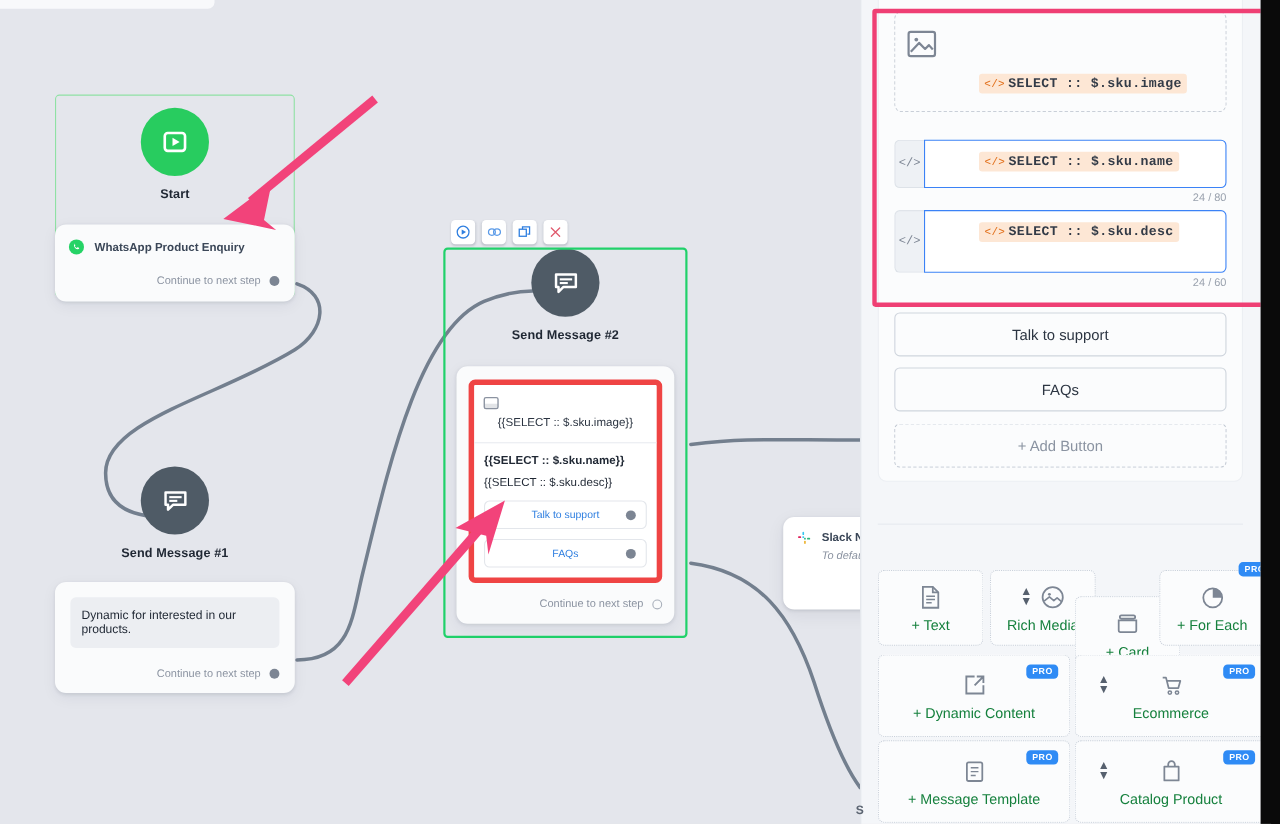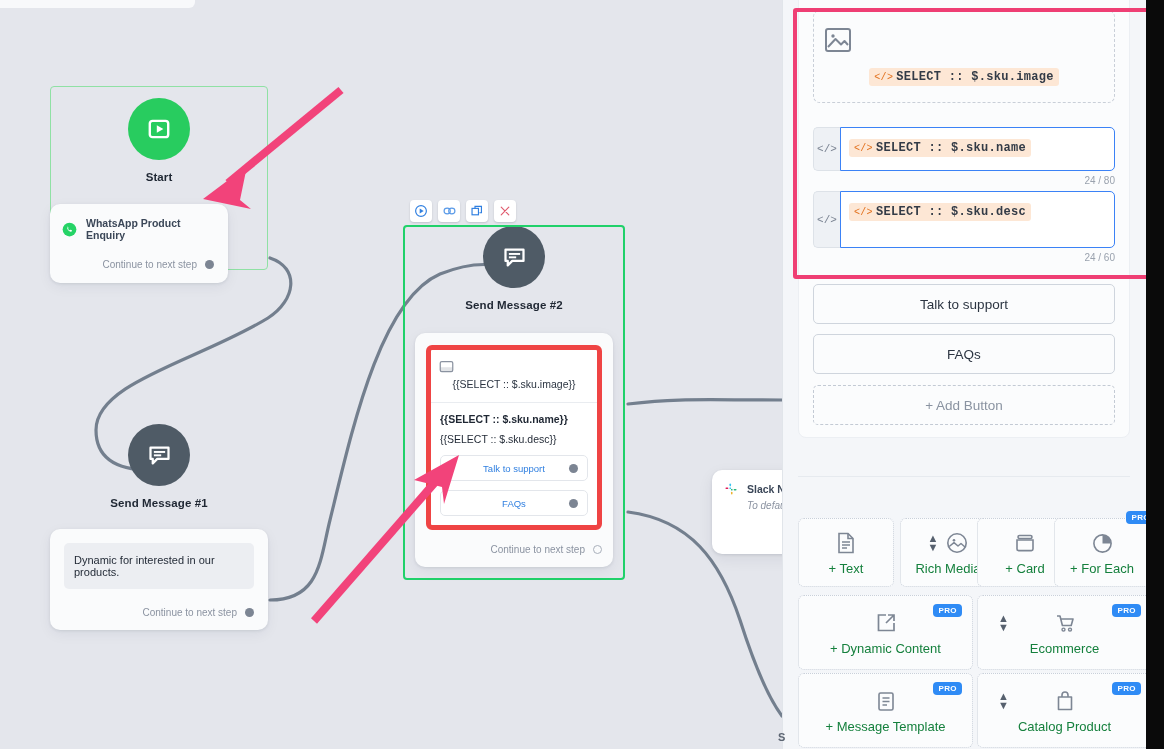--- a/index.html
+++ b/index.html
@@ -114,20 +114,21 @@
   .media-drop {
     border:1.4px dashed #c9cfd8; border-radius:7px;
     background:#fbfcfd; text-align:center;
     padding:16px 10px 16px;
   }
   .chip {
     display:inline-block; background:#fde7d5; border-radius:3px;
     padding:2px 5px; font-family:"Liberation Mono", monospace;
     font-size:12px; font-weight:bold; color:#333b47; letter-spacing:.3px;
     white-space:nowrap;
+    margin-left:41px;
   }
   .chip .code { color:#e2711d; font-weight:normal; font-size:10px; margin-right:3px; }
 
   .field-row { display:flex; align-items:stretch; }
   .code-btn {
     width:27px; border:1px solid #dde2e8; border-right:none;
     border-radius:5px 0 0 5px; background:#eef1f5;
     display:flex; align-items:center; justify-content:center;
     color:#7b8492; font-family:"Liberation Mono", monospace; font-size:11px;
   }
@@ -200,21 +201,21 @@
       <div class="node-head" style="padding-top:12px;">
         <div class="node-circle circle-green">
           <svg width="26" height="26" viewBox="0 0 24 24">
             <rect x="3.5" y="4.5" width="17" height="15" rx="2.5" fill="none" stroke="#fff" stroke-width="2.2"></rect>
             <polygon points="10,8.6 16,12 10,15.4" fill="#fff"></polygon>
           </svg>
         </div>
         <div class="node-title">Start</div>
       </div>
 
-      <div class="card" style="position:absolute; left:0; top:118px; width:178px; padding:13px 14px 13px 12px;">
+      <div class="card" style="position:absolute; left:0; top:118px; width:218px; padding:13px 14px 13px 12px;text-align:right;">
         <div class="card-row">
           <span>
             <svg width="15" height="15" viewBox="0 0 24 24">
               <circle cx="12" cy="12" r="11" fill="#25d366"></circle>
               <path d="M8.6 7.4c.35-.1.75 0 .95.42l.75 1.5c.15.3.1.6-.1.85l-.4.5c-.15.2-.15.4-.03.6.5.95 1.35 1.7 2.35 2.1.25.1.45.05.6-.13l.45-.5c.22-.25.5-.3.8-.17l1.55.7c.42.2.55.6.42.97-.3.85-1.2 1.35-2.1 1.2-2.6-.4-4.95-2.7-5.45-5.3-.17-.9.33-1.85 1.2-2.14z" fill="#fff"></path>
             </svg>
           </span>
           <span class="wa-title">WhatsApp Product Enquiry</span>
         </div>
         <div class="continue" style="margin-top:18px;">
@@ -418,21 +419,21 @@
           <svg width="22" height="22" viewBox="0 0 22 22">
             <circle cx="11" cy="11" r="9.2" fill="none" stroke="#7d8694" stroke-width="1.6"></circle>
             <circle cx="8" cy="8.3" r="1.3" fill="#7d8694"></circle>
             <path d="M3.2 14.5 L8 10.6 L12 14 L15 11.5 L19 15" fill="none" stroke="#7d8694" stroke-width="1.5" stroke-linejoin="round"></path>
           </svg>
         </span>
       </div>
       <div class="tile-label">Rich Media</div>
     </div>
 
-    <div class="tile" style="left:194px; top:518px; width:96px; height:69px;">
+    <div class="tile" style="left:194px; top:542px; width:96px; height:69px;">
       <div class="tile-icons">
         <span>
           <svg width="22" height="20" viewBox="0 0 22 20">
             <rect x="4" y="2.5" width="14" height="3" rx="1.5" fill="none" stroke="#7d8694" stroke-width="1.6"></rect>
             <path d="M3 7h16v9a1.6 1.6 0 0 1-1.6 1.6H4.6A1.6 1.6 0 0 1 3 16z" fill="none" stroke="#7d8694" stroke-width="1.6"></path>
           </svg>
         </span>
       </div>
       <div class="tile-label">+ Card</div>
     </div>

